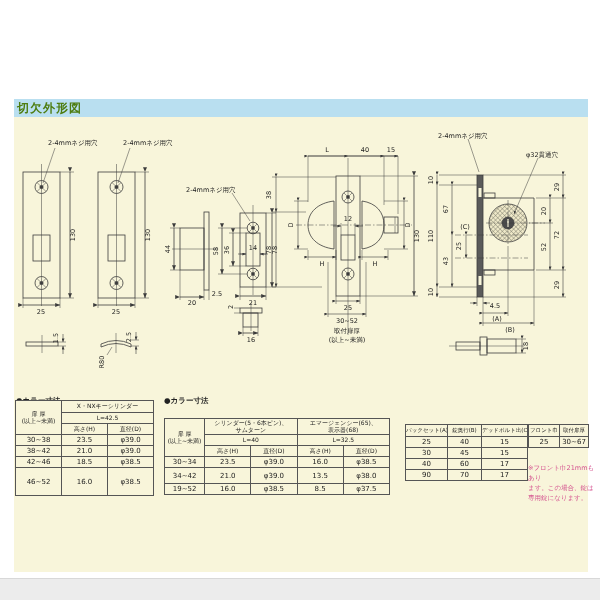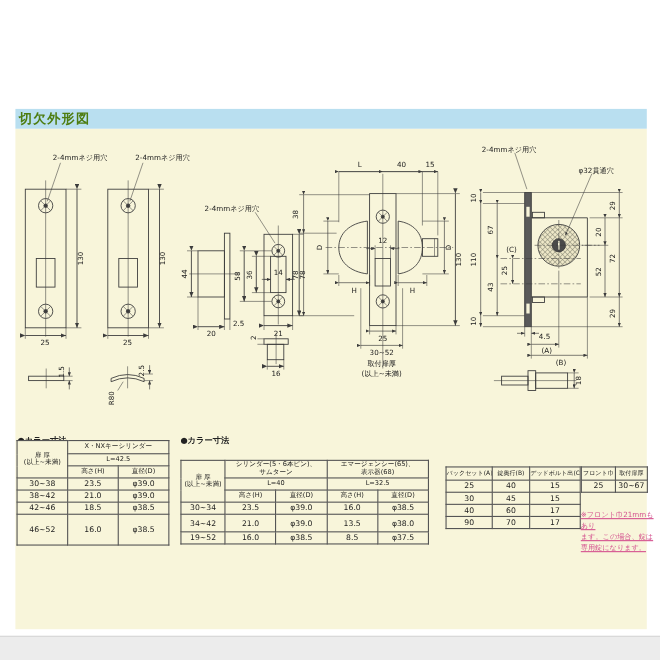--- a/index.html
+++ b/index.html
@@ -499,17 +499,17 @@
     <td class="hs">フロント巾</td>
     <td class="hs">取付扉厚</td>
   </tr>
   <tr style="height:11px">
     <td class="d">25</td>
     <td class="d">30~67</td>
   </tr>
 </tbody>
   </table>
 
-<div class="note" style="left:528px;top:463px;width:68px;text-decoration:underline;">
+<div class="note" style="left:528px;top:463px;width:68px;">
   <span>※フロント巾21mmもあり</span><br>
   <span>ます。この場合、錠は</span><br>
   <span>専用錠になります。</span>
 </div>
 
 </body></html>

